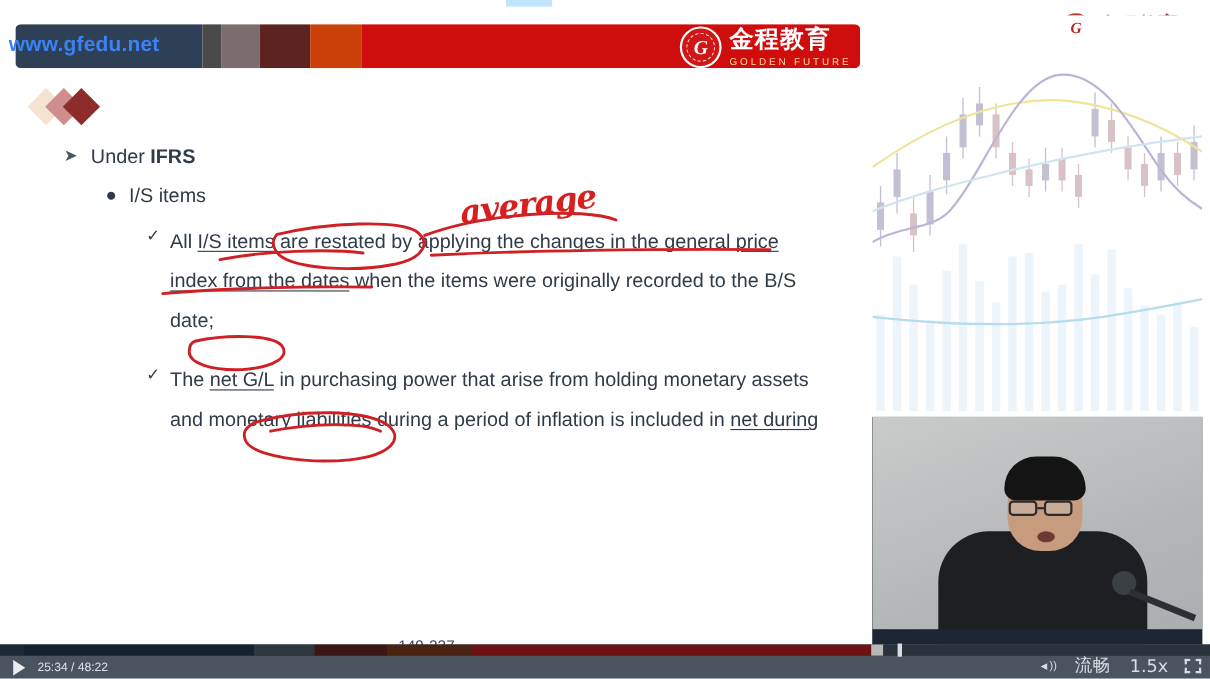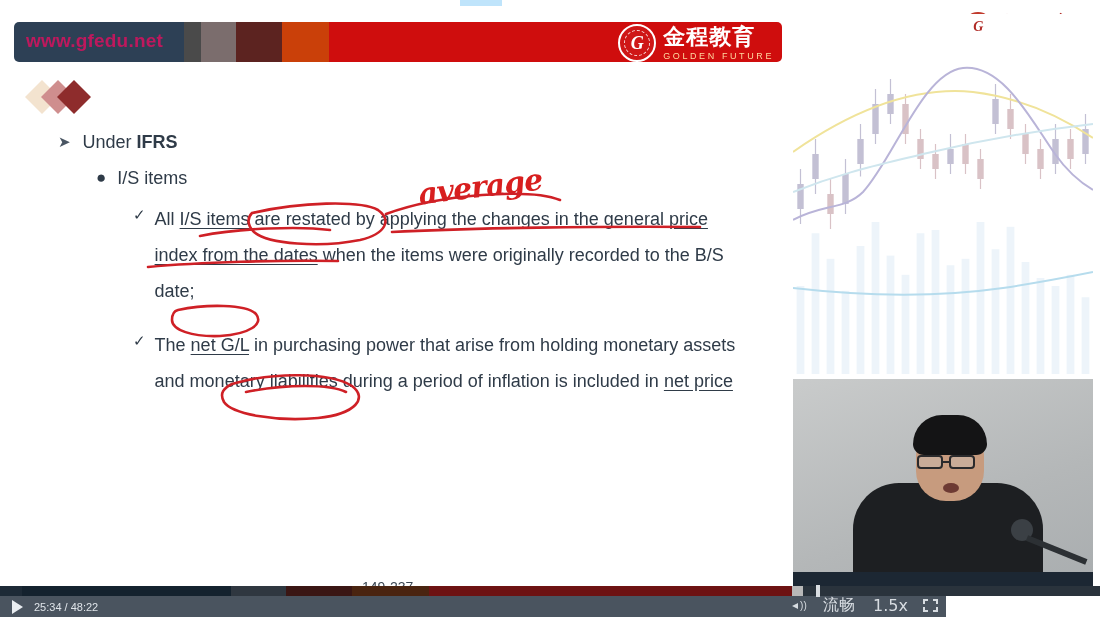--- a/index.html
+++ b/index.html
@@ -28,21 +28,21 @@
   .wm-en{ color:#b02a25; font-size:7.5px; letter-spacing:2.2px; margin-top:2px; }
 
   
   #slide{ position:absolute; left:0; top:14px; width:790px; height:574px;
     background:#ffffff; overflow:hidden; }
 
   
   .hdr{ position:absolute; left:14px; top:8px; width:768px; height:40px;
     border-radius:5px; overflow:hidden; display:flex; }
   .hdr-seg{ height:100%; }
-  .hdr-url{ position:absolute; left:26px; top:16px; color:#be185d; font-size:19px;
+  .hdr-url{ position:absolute; left:8px; top:16px; color:#3b82f6; font-size:19px;
     font-weight:bold; letter-spacing:.2px;
     font-family:"Liberation Sans", sans-serif; }
   .hdr-logo{ position:absolute; right:16px; top:10px; display:flex; align-items:center;
     gap:7px; }
   .hl-seal{ width:38px; height:38px; border-radius:50%; border:2px solid #ffffff;
     background:#cf1717; position:relative; display:flex; align-items:center;
     justify-content:center; }
   .hl-seal::after{ content:""; position:absolute; inset:4px; border-radius:50%;
     border:1px dashed rgba(255,255,255,.85); }
   .hl-seal span{ color:#fff; font-size:18px; font-weight:bold; font-style:italic;
@@ -112,21 +112,21 @@
   .cam-mouth{ position:absolute; left:150px; top:104px; width:16px; height:10px;
     background:#6d3a33; border-radius:50%; }
   .cam-mic{ position:absolute; left:218px; top:140px; width:22px; height:22px;
     background:#3b4045; border-radius:50%; }
   .cam-stem{ position:absolute; left:234px; top:156px; width:64px; height:6px;
     background:#2c3034; transform:rotate(22deg); transform-origin:left center; }
   .cam-bar{ position:absolute; left:0; bottom:0; width:100%; height:14px;
     background:#1c2733; }
 
   
-  #player{ position:absolute; left:0; top:586px; width:946px; height:31px;
+  #player{ position:absolute; left:0; top:586px; width:1100px; height:31px;
     background:#4a545f; }
   .prog-track{ position:absolute; left:0; top:0; width:1100px; height:10px;
     background:#2c353e; display:flex; }
   .prog-seg{ height:100%; }
   .prog-head{ position:absolute; top:-1px; width:4px; height:12px; background:#d9dde1; }
   .ctl{ position:absolute; top:10px; height:21px; display:flex; align-items:center; }
   .play-tri{ width:0;height:0;border-left:11px solid #e9edf1;
     border-top:7px solid transparent;border-bottom:7px solid transparent; }
   .time{ color:#dfe4e9; font-size:11px; margin-left:11px;
     font-family:"Liberation Sans", sans-serif; }
@@ -204,21 +204,21 @@
         <span class="ptxt" style="line-height:1.2">I/S items</span>
       </div>
 
       <div class="lvl3">
         <span class="chk">✓</span>
         <span class="ptxt"><span>All </span><span class="u">I/S items</span><span> are restated by applying the changes in the general </span><span class="u">price index from the dates</span><span> when the items were originally recorded to the B/S date;</span></span>
       </div>
 
       <div class="lvl3" style="margin-top:18px">
         <span class="chk">✓</span>
-        <span class="ptxt"><span>The </span><span class="u">net G/L</span><span> in purchasing power that arise from holding monetary assets and monetary liabilities during a period of inflation is included in </span><span class="u">net price</span></span>
+        <span class="ptxt"><span>The </span><span class="u">net G/L</span><span> in purchasing power that arise from holding monetary assets and monetary liabilities during a period of inflation is included in </span><span class="u">net during</span></span>
       </div>
     </div>
 
     <div class="hand">average</div>
 
     <svg class="ink" viewBox="0 0 790 574">
       <g fill="none" stroke="#cf2026" stroke-width="2.6" stroke-linecap="round">
 
         <path d="M252 199 C300 188 360 186 378 196 C392 206 386 220 360 226 C320 234 268 230 254 218 C246 210 248 203 252 199 Z"></path>
         <path d="M200 222 C240 214 300 212 330 216"></path>

